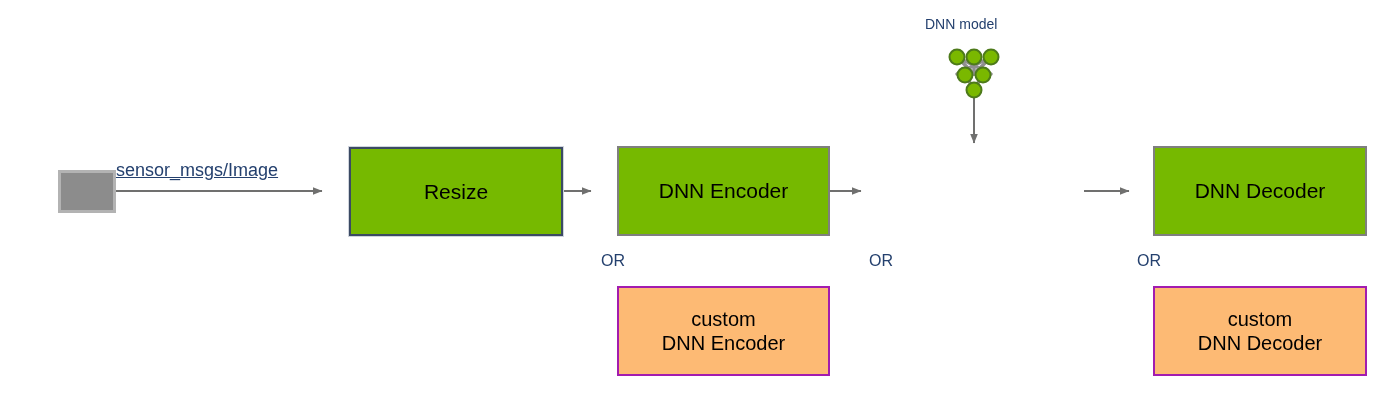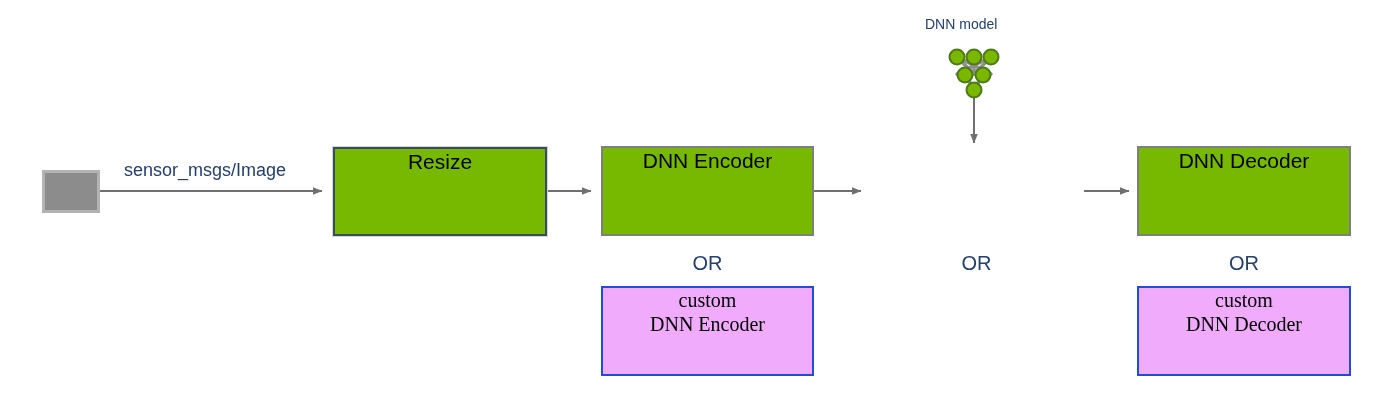--- a/index.html
+++ b/index.html
@@ -17,40 +17,40 @@
     width: 1400px;
     height: 400px;
     background: #ffffff;
     overflow: hidden;
   }
   
   .node {
     position: absolute;
     box-sizing: border-box;
     display: flex;
-    align-items: flex-start;
+    align-items: center;
     justify-content: center;
     text-align: center;
     color: #000000;
     line-height: 1.22;
     white-space: pre-line;
+    margin-left: 16px;
   }
   .node-green {
     background: #76b900;
     border: 2px solid #7f7f7f;
   }
   .node-green-navy {
     background: #76b900;
     border: 2px solid #3b4a63;
     box-shadow: 0 0 0 1px #cfd4dd;
   }
   .node-purple {
-    background: #f0abfc;
-    border: 2px solid #1d4ed8;
-    font-family: Liberation Serif, serif;
+    background: #fdba74;
+    border: 2px solid #a21caf;
   }
   .node-gray {
     background: #8c8c8c;
     border: 3px solid #b3b3b3;
   }
   .node-label {
     font-size: 21px;
     color: #000;
     pointer-events: none;
   }
@@ -58,22 +58,21 @@
 
   
   .caption {
     position: absolute;
     color: #24406e;
     font-size: 18px;
     white-space: nowrap;
   }
   .caption.edge-label { font-size: 18px; }
   .caption.or-label {
-    font-size: 20px;
-    text-align: center;
+    font-size: 16px;
   }
   .caption.model-title { font-size: 14px; }
 
   
   svg.layer {
     position: absolute;
     left: 0;
     top: 0;
     width: 1400px;
     height: 400px;
@@ -136,21 +135,21 @@
     <circle class="dnn-node" cx="991" cy="57" r="7.5"></circle>
 
     <circle class="dnn-node" cx="965" cy="75" r="7.5"></circle>
     <circle class="dnn-node" cx="983" cy="75" r="7.5"></circle>
 
     <circle class="dnn-node" cx="974" cy="90" r="7.5"></circle>
   </svg>
 
   <div class="caption model-title" style="left:925px; top:16px;">DNN model</div>
 
-  <div class="caption edge-label" style="left:124px; top:160px;">sensor_msgs/Image</div>
+  <div class="caption edge-label" style="left:116px; top:160px;text-decoration:underline;">sensor_msgs/Image</div>
 
   <div class="node node-gray" style="left:42px; top:170px; width:58px; height:43px;"></div>
 
   <div class="node node-green-navy" style="left:333px; top:147px; width:214px; height:89px;">
     <span class="node-label">Resize</span>
   </div>
 
   <div class="node node-green" style="left:601px; top:146px; width:213px; height:90px;">
     <span class="node-label">DNN Encoder</span>
   </div>

